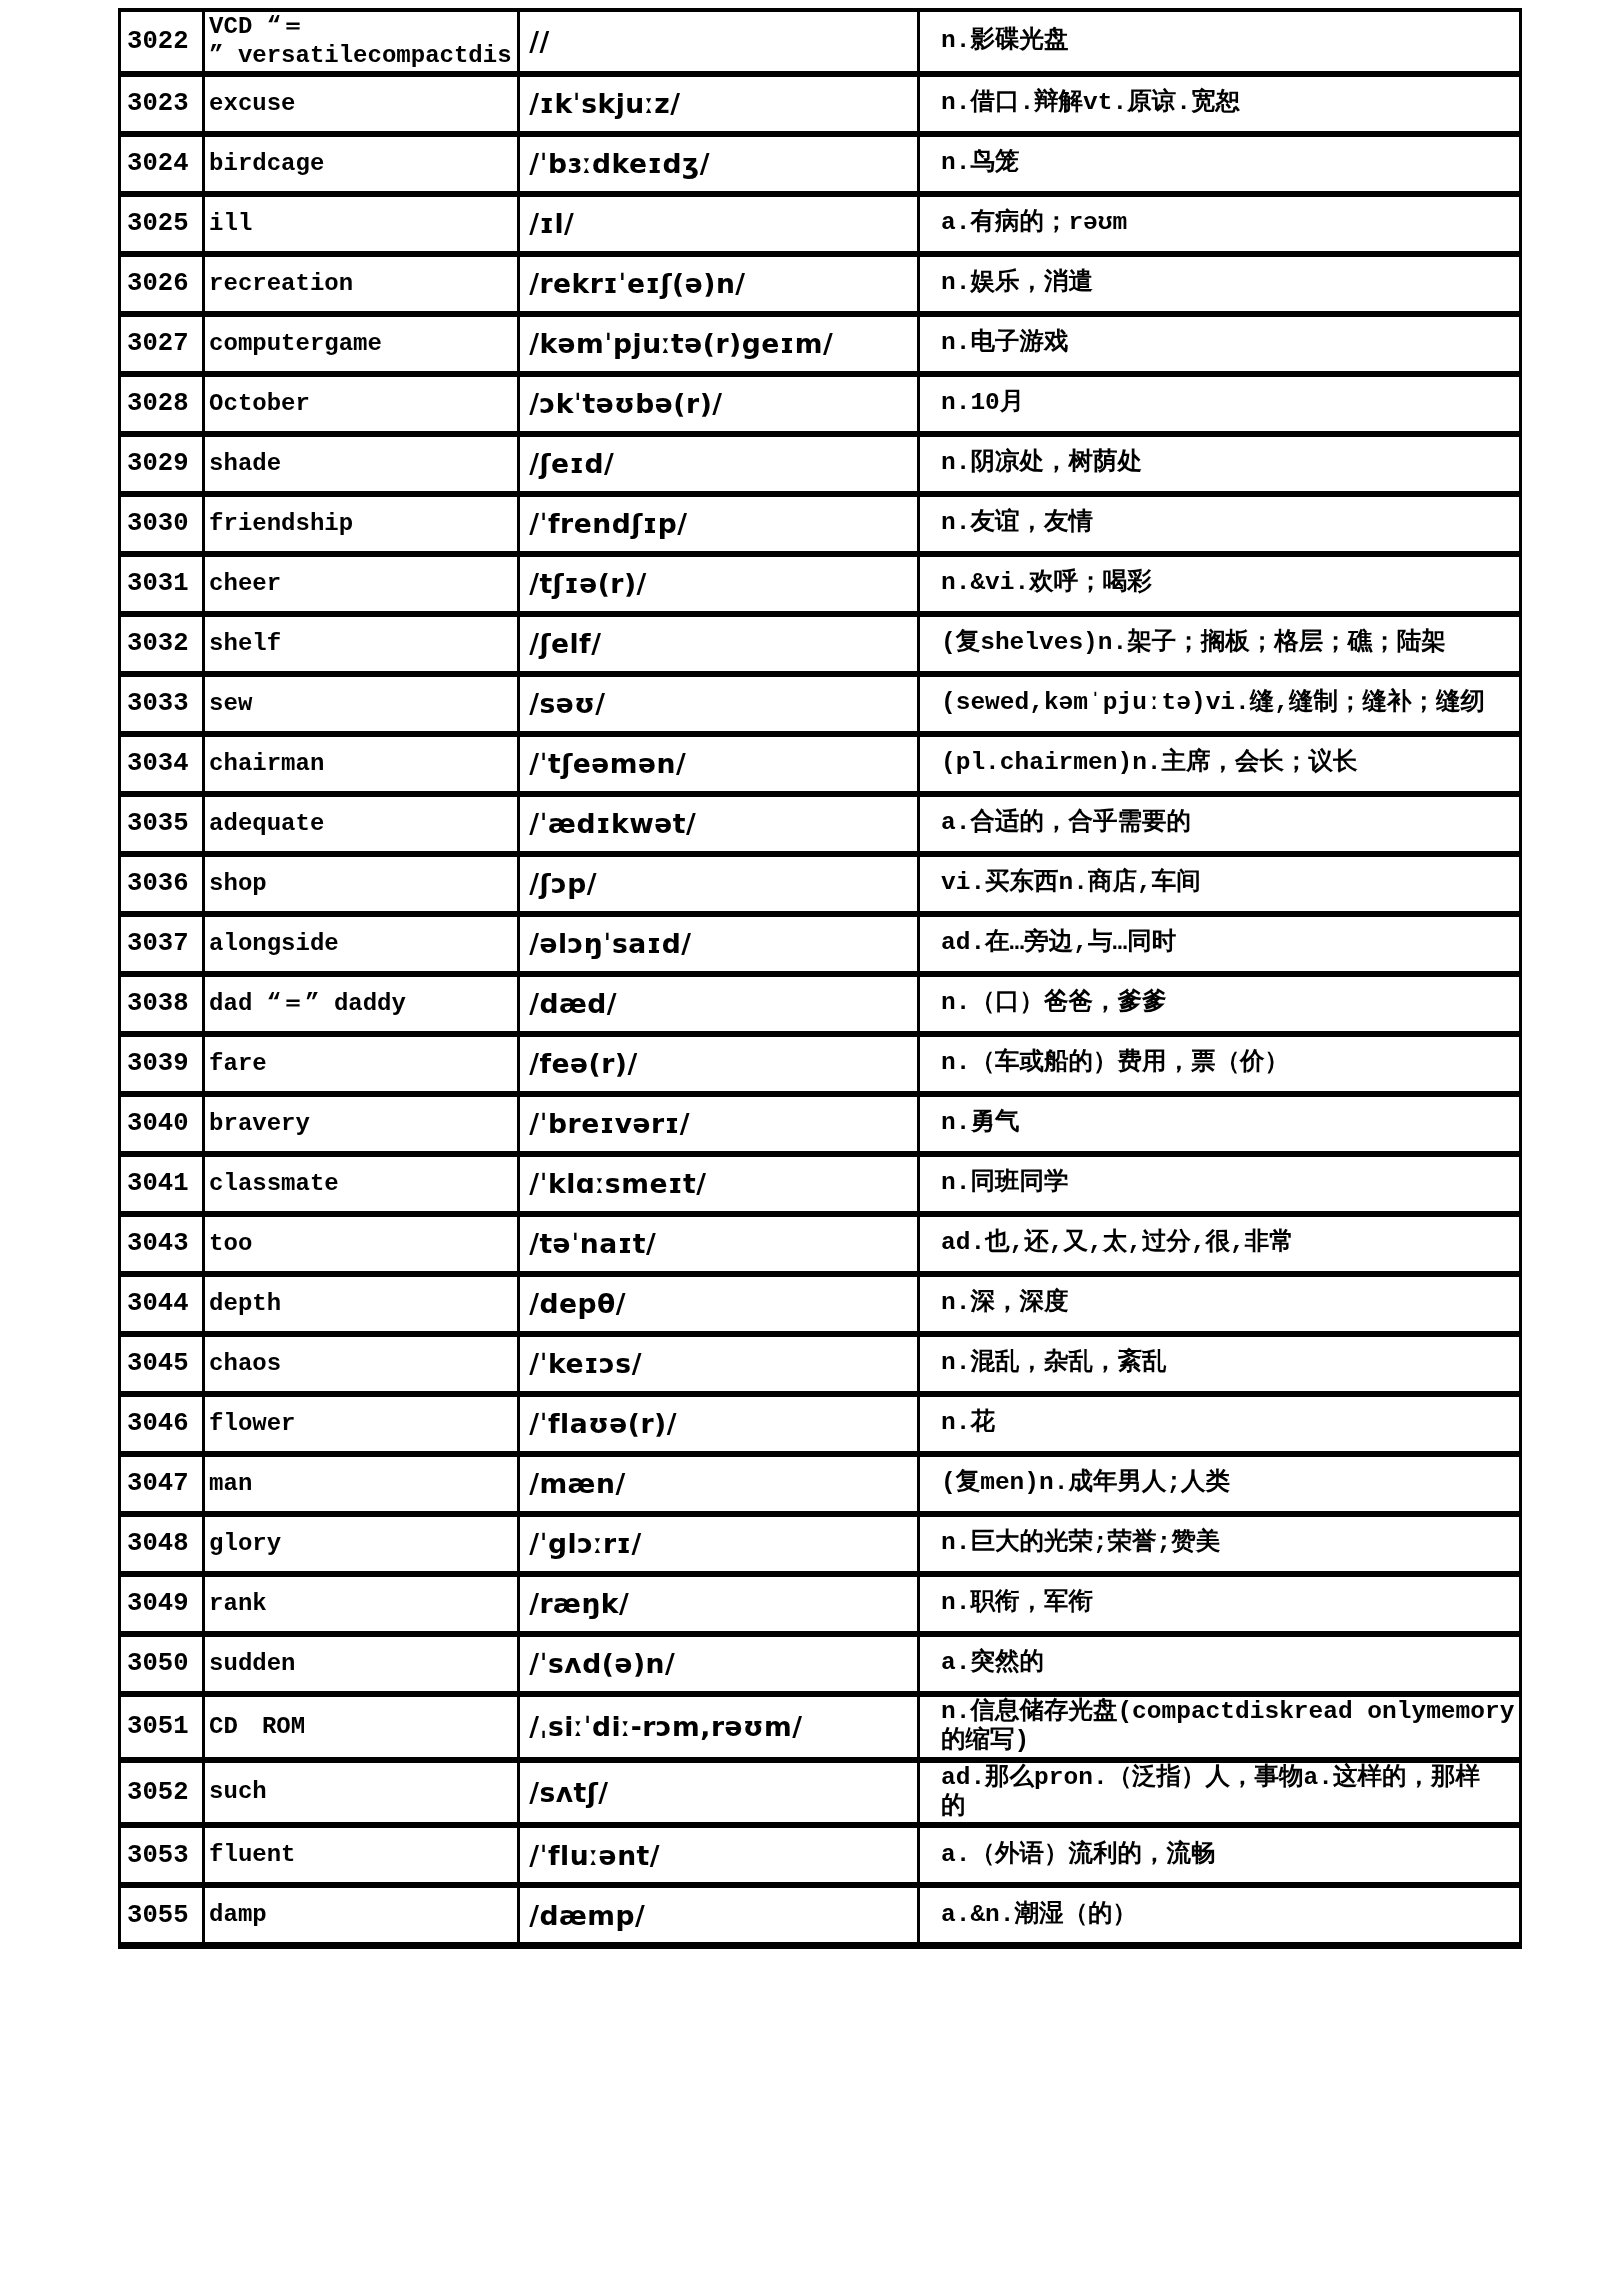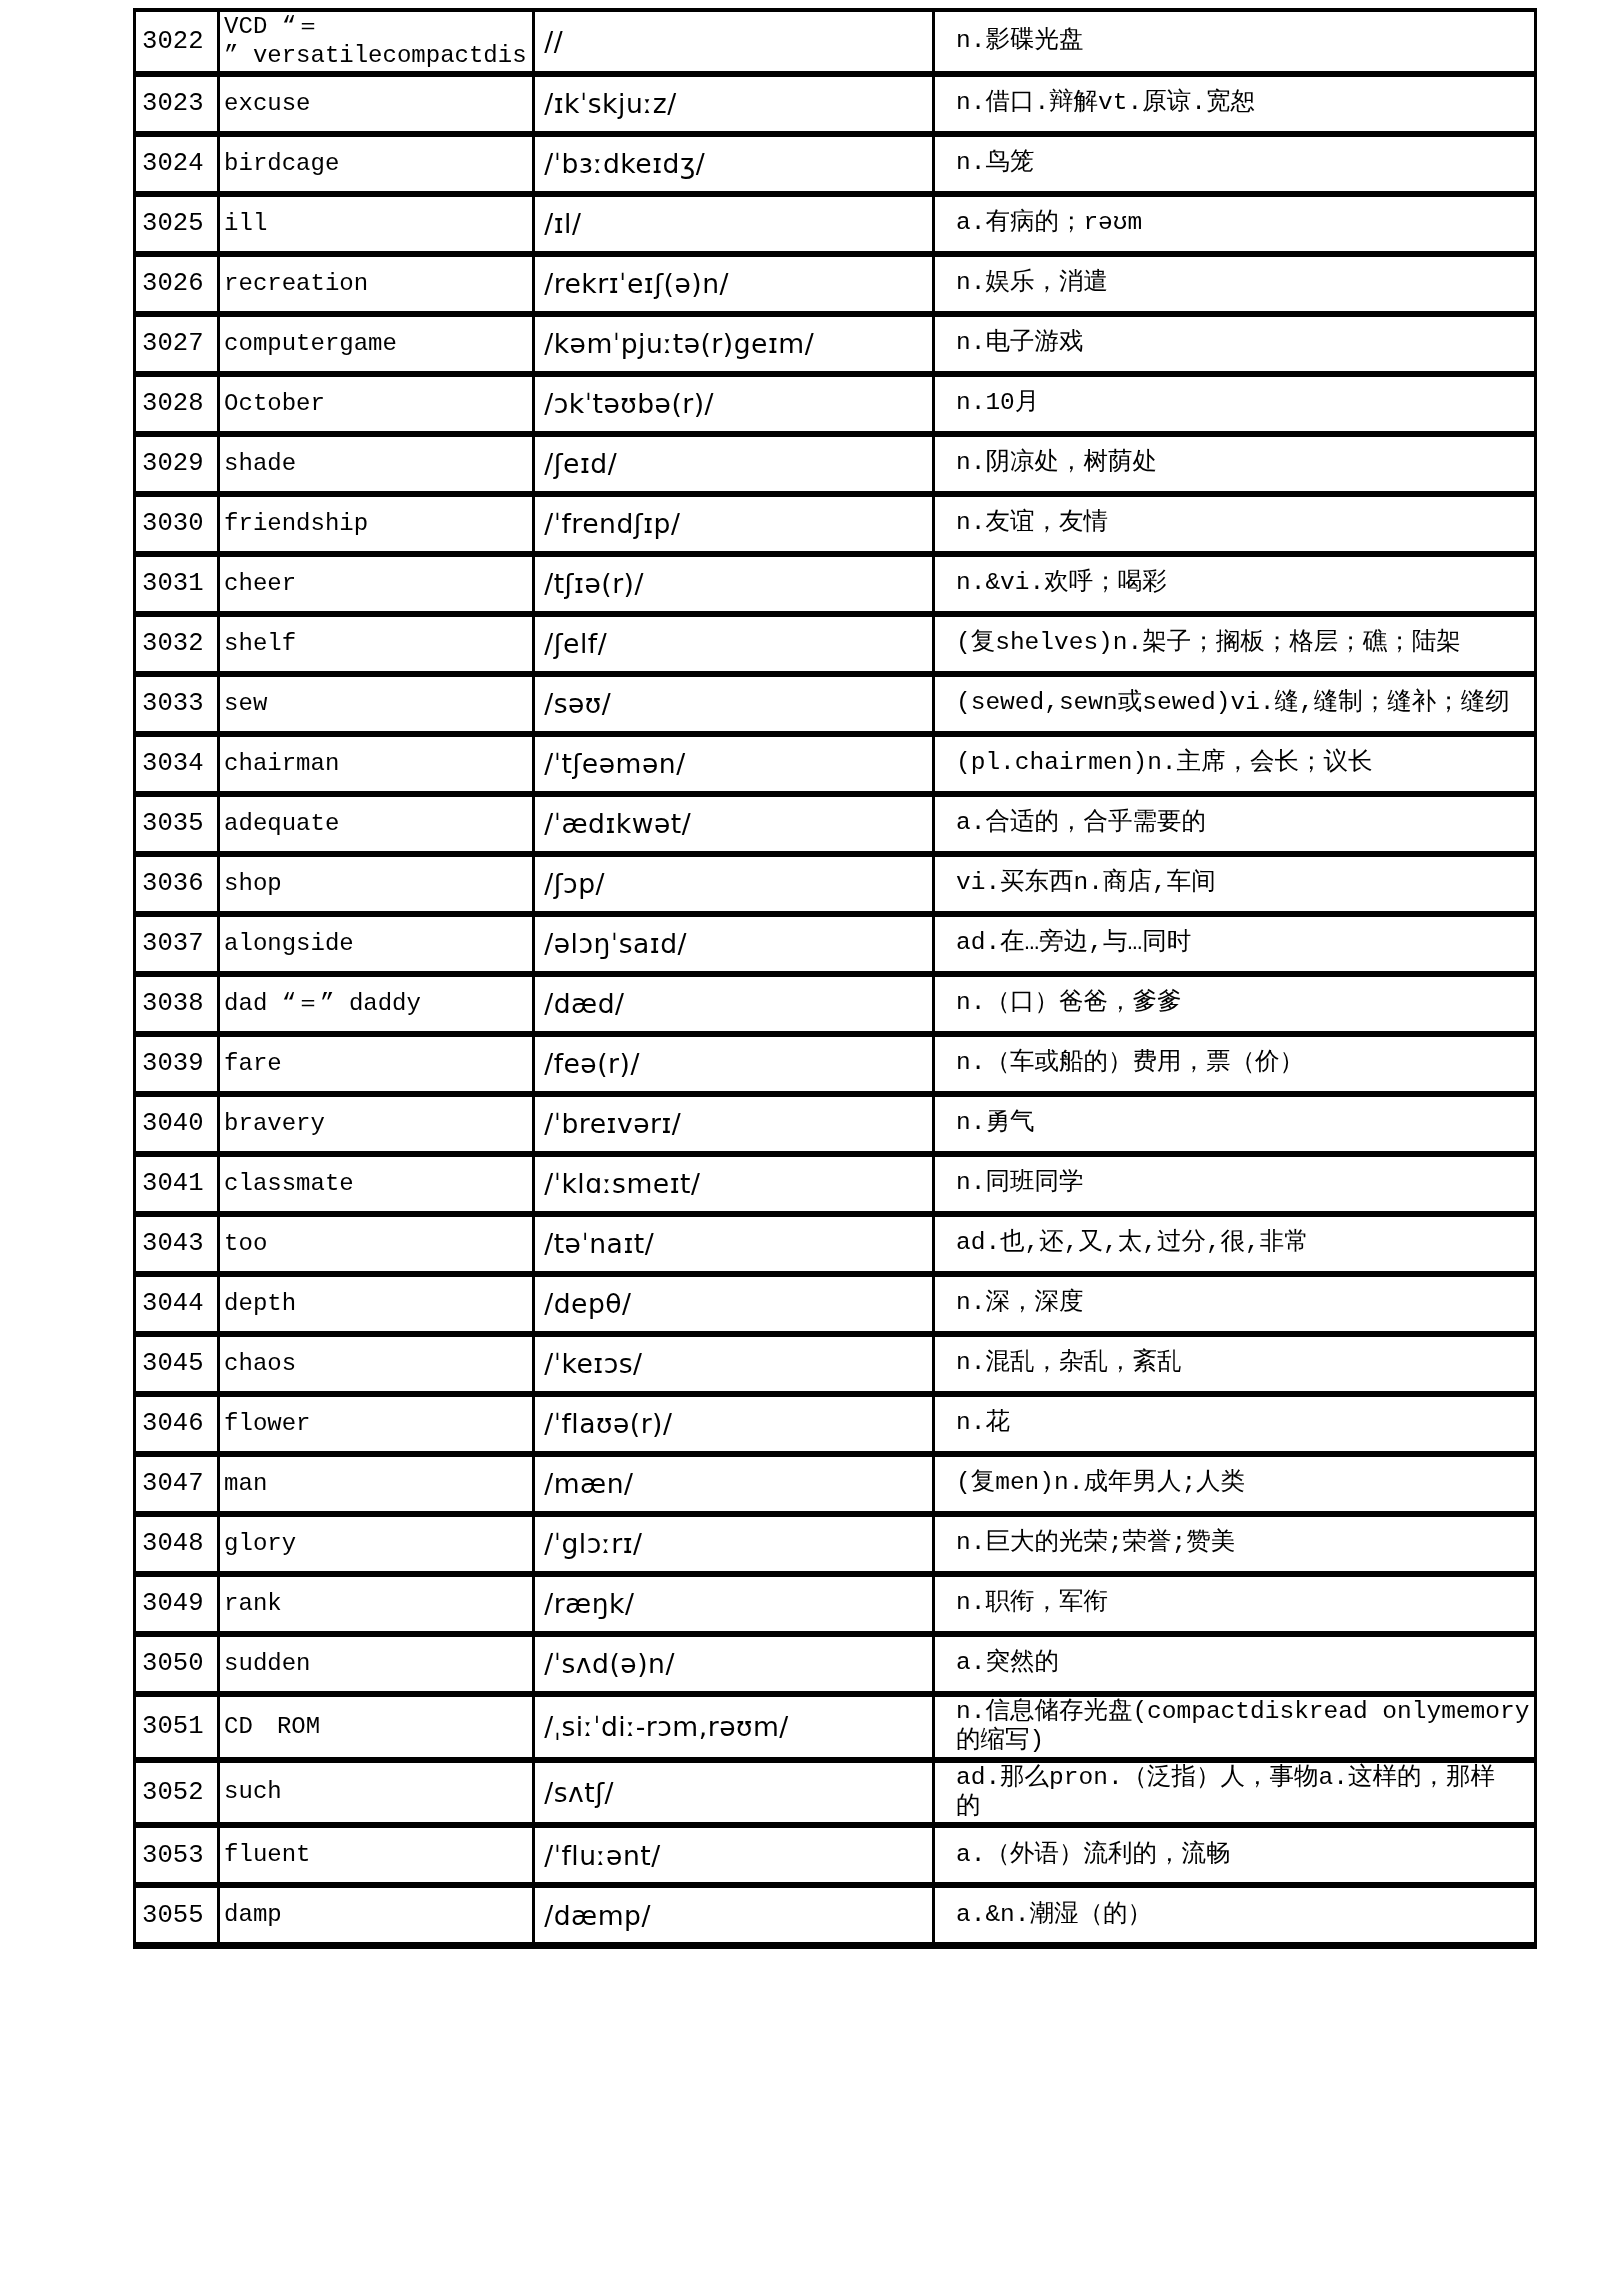--- a/index.html
+++ b/index.html
@@ -10,25 +10,26 @@
   body {
     width: 1623px;
     height: 2295px;
     position: relative;
     overflow: hidden;
     font-family: "Liberation Serif", serif;
     color: #000000;
   }
   table.vocab {
     position: absolute;
-    left: 133px;
+    left: 118px;
     top: 8.2px;
     width: 1401px;
     border-collapse: collapse;
     table-layout: fixed;
+    font-weight: bold;
   }
   table.vocab tr {
     height: 60px;
   }
   table.vocab td {
     border-left: 3.6px solid #000;
     border-right: 3.6px solid #000;
     border-top: 6.6px solid #000;
     border-bottom: 6.6px solid #000;
     vertical-align: middle;
@@ -139,21 +140,21 @@
         <tr>
           <td class="c-num">3032</td>
           <td class="c-word">shelf</td>
           <td class="c-ipa">/ʃelf/</td>
           <td class="c-def">(复shelves)n.架子；搁板；格层；礁；陆架</td>
         </tr>
         <tr>
           <td class="c-num">3033</td>
           <td class="c-word">sew</td>
           <td class="c-ipa">/səʊ/</td>
-          <td class="c-def">(sewed,sewn或sewed)vi.缝,缝制；缝补；缝纫</td>
+          <td class="c-def">(sewed,kəmˈpjuːtə)vi.缝,缝制；缝补；缝纫</td>
         </tr>
         <tr>
           <td class="c-num">3034</td>
           <td class="c-word">chairman</td>
           <td class="c-ipa">/ˈtʃeəmən/</td>
           <td class="c-def">(pl.chairmen)n.主席，会长；议长</td>
         </tr>
         <tr>
           <td class="c-num">3035</td>
           <td class="c-word">adequate</td>

